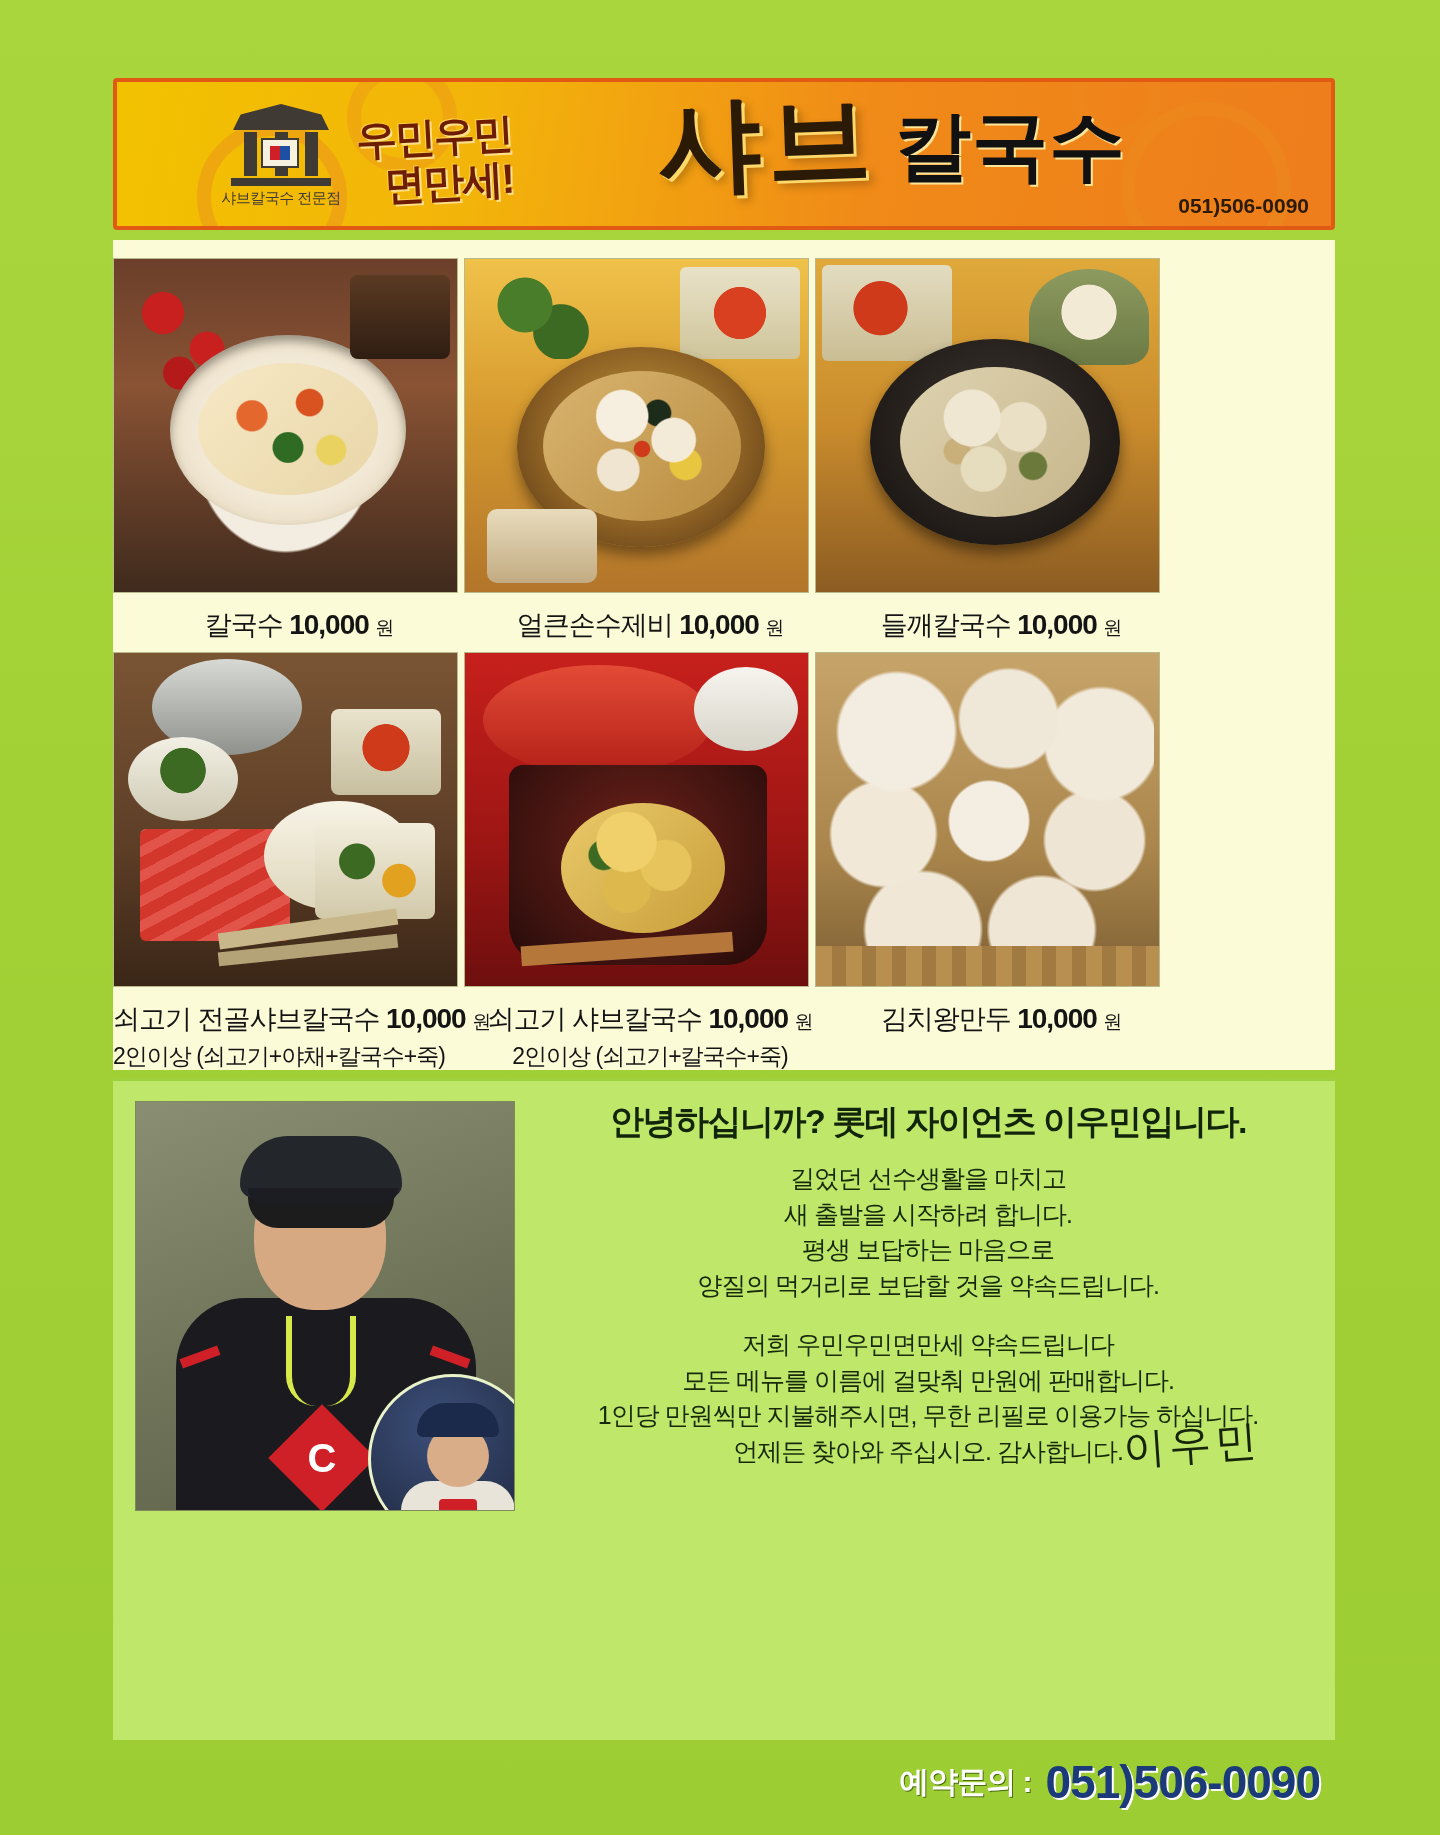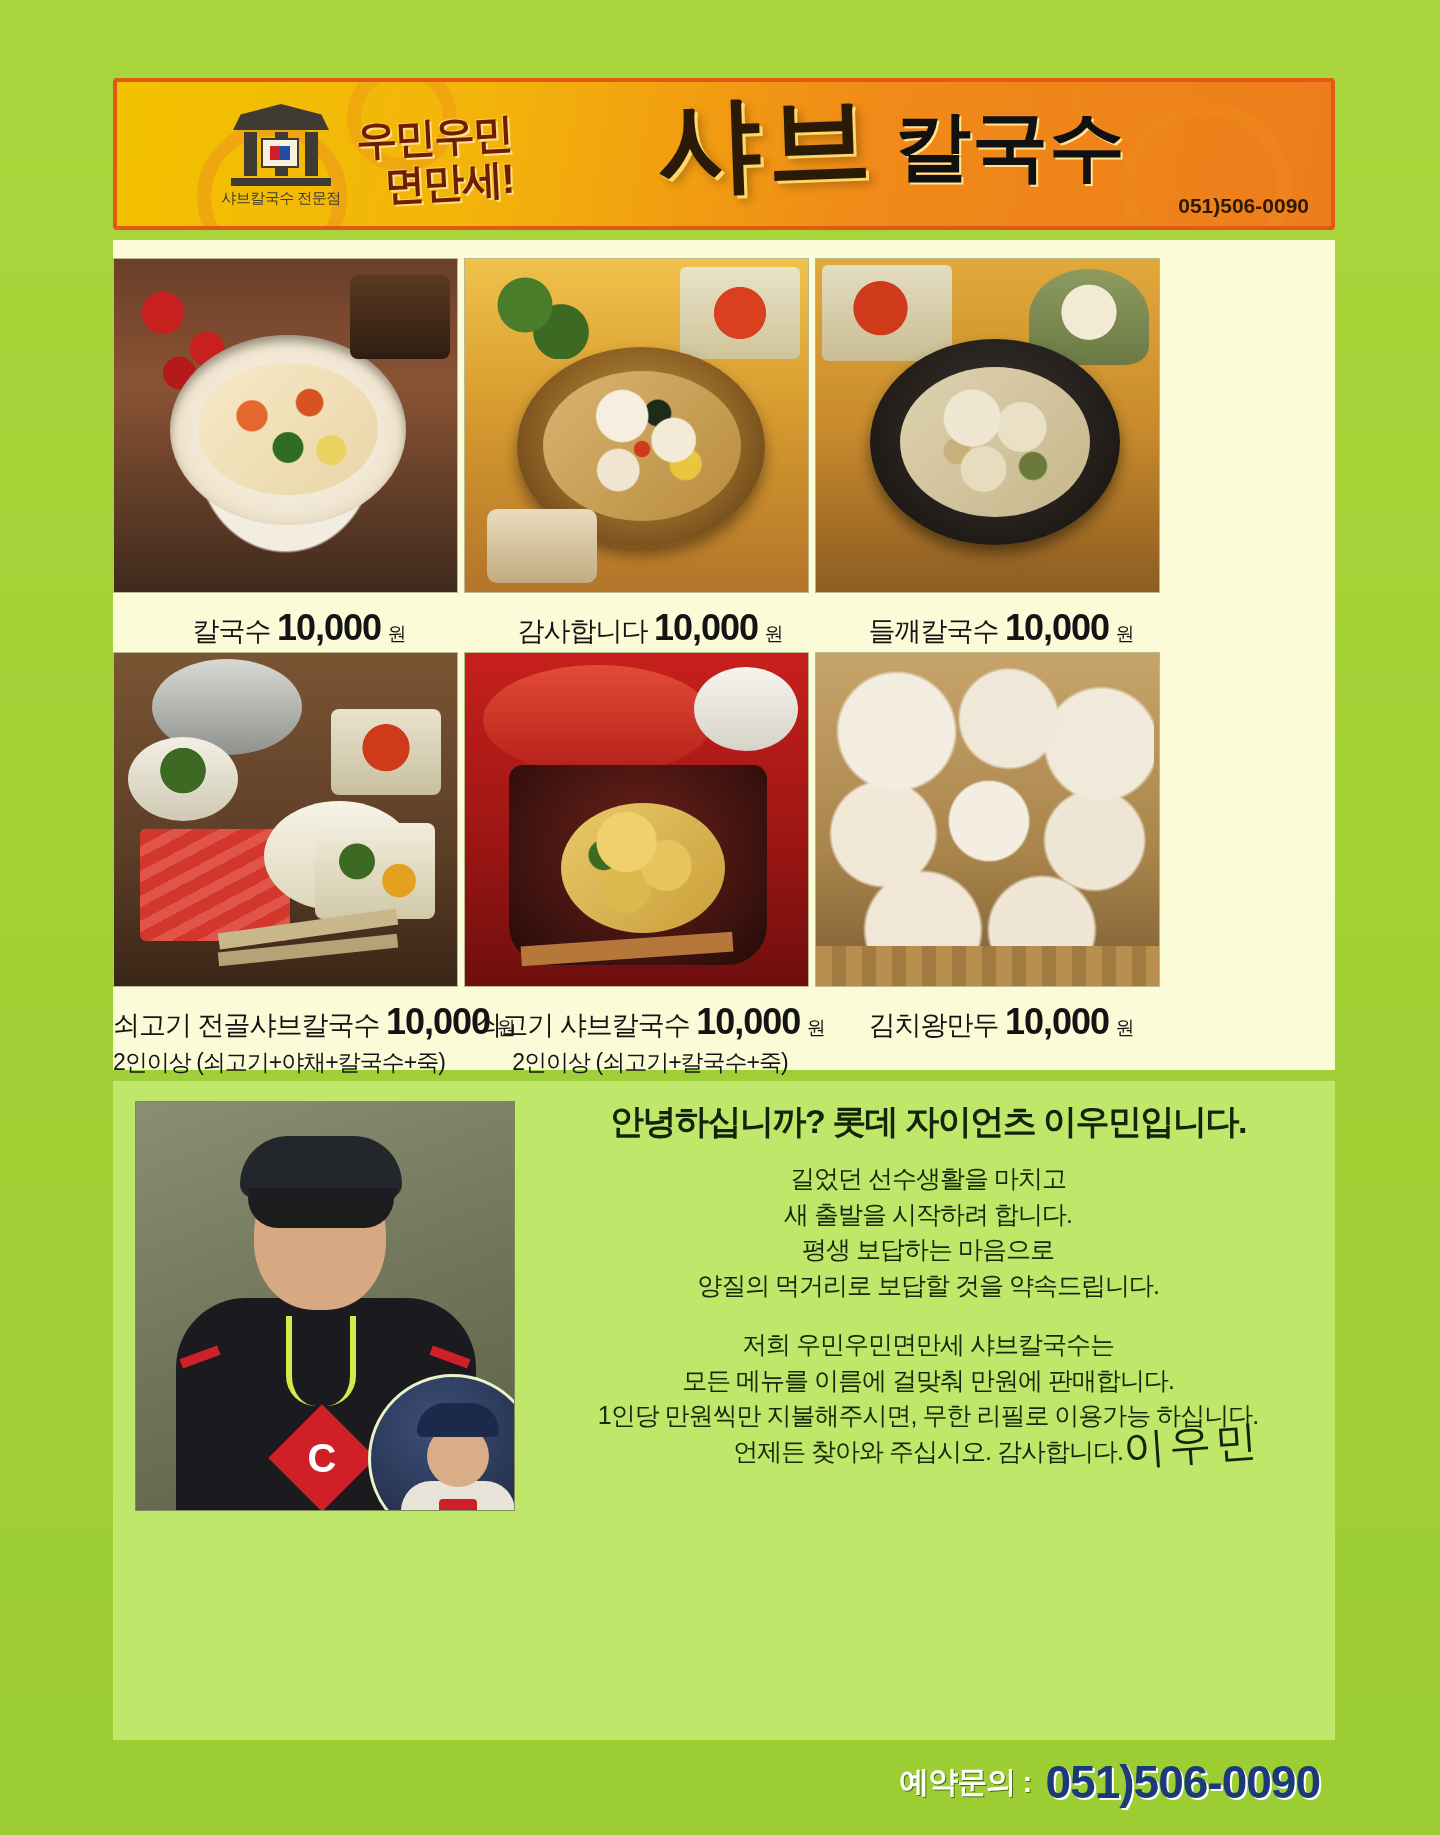--- a/index.html
+++ b/index.html
@@ -126,21 +126,21 @@
   .photo .inner { position: absolute; inset: 0; }
 
   .caption {
     margin-top: 14px;
     font-size: 27px;
     color: #141414;
     text-align: center;
     letter-spacing: -1px;
     white-space: nowrap;
   }
-  .caption b { font-size: 36px; }
+  .caption b { font-size: 28px; }
   .caption .won { font-size: 19px; }
   .caption.left { text-align: left; }
   .sub-caption {
     font-size: 23px; color: #141414; letter-spacing: -1px; margin-top: 4px;
     white-space: nowrap;
   }
 
   
   .greet-panel {
     position: absolute; left: 113px; top: 1078px;
@@ -316,21 +316,21 @@
               radial-gradient(circle at 66% 46%,#f3ead8 0 14%,transparent 15%),
               radial-gradient(circle at 38% 66%,#efe5d0 0 13%,transparent 14%),
               radial-gradient(circle at 58% 28%,#1d2b1a 0 8%,transparent 9%),
               radial-gradient(circle at 72% 62%,#e8c63f 0 9%,transparent 10%),
               radial-gradient(circle at 50% 52%,#cf3a1b 0 6%,transparent 7%),
               linear-gradient(135deg,#d9b470,#b98c3f);"></div>
             <div style="position:absolute;left:22px;top:250px;width:110px;height:74px;background:linear-gradient(180deg,#e8dcbd,#c2ab82);border-radius:10px;"></div>
           </div>
         </div>
         <div class="caption">
-          <span>감사합니다</span>
+          <span>얼큰손수제비</span>
           <b>10,000</b>
           <span class="won">원</span>
         </div>
       </div>
 
       <div class="cell" style="left:702px;top:18px;width:372px;">
         <div class="photo">
           <div class="inner" style="background:linear-gradient(180deg,#e0a93a 0%,#c98b2c 50%,#8c5c22 100%);">
             <div style="position:absolute;left:6px;top:6px;width:130px;height:96px;background:radial-gradient(circle at 45% 45%,#cf3a1b 0 30%,transparent 31%),linear-gradient(180deg,#e3dcc0,#c9bd93);border-radius:6px;"></div>
             <div style="position:absolute;right:10px;top:10px;width:120px;height:96px;background:radial-gradient(circle at 50% 45%,#f2ead4 0 34%,transparent 35%),linear-gradient(180deg,#8d9a5f,#6b7a45);border-radius:50% 50% 20% 20%;"></div>
@@ -440,21 +440,21 @@
       </div>
     </div>
 
     <div class="greet-text">
       <div class="greet-title">안녕하십니까? 롯데 자이언츠 이우민입니다.</div>
       <div class="greet-line">길었던 선수생활을 마치고</div>
       <div class="greet-line">새 출발을 시작하려 합니다.</div>
       <div class="greet-line">평생 보답하는 마음으로</div>
       <div class="greet-line">양질의 먹거리로 보답할 것을 약속드립니다.</div>
       <div class="greet-gap"></div>
-      <div class="greet-line">저희 우민우민면만세 샤브칼국수는</div>
+      <div class="greet-line">저희 우민우민면만세 약속드립니다</div>
       <div class="greet-line">모든 메뉴를 이름에 걸맞춰 만원에 판매합니다.</div>
       <div class="greet-line">1인당 만원씩만 지불해주시면, 무한 리필로 이용가능 하십니다.</div>
       <div class="greet-line">언제든 찾아와 주십시오. 감사합니다.</div>
       <div class="signature">이우민</div>
     </div>
   </div>
 
   <div class="footer">
     <div class="lab">예약문의 :</div>
     <div class="num">051)506-0090</div>

